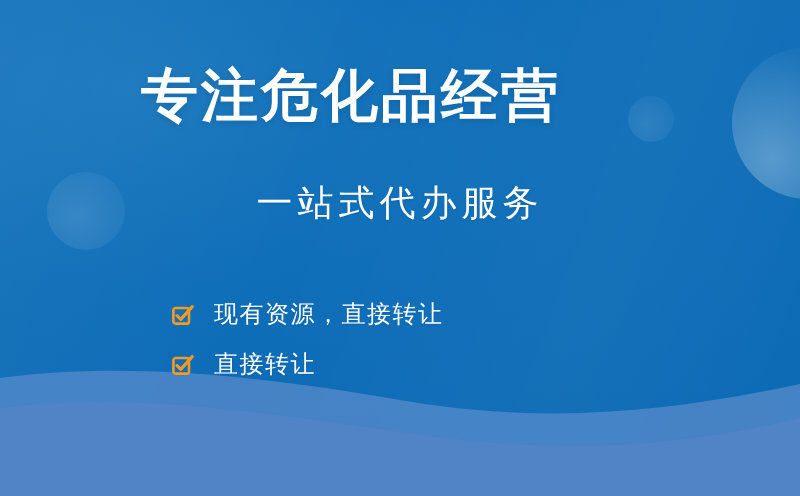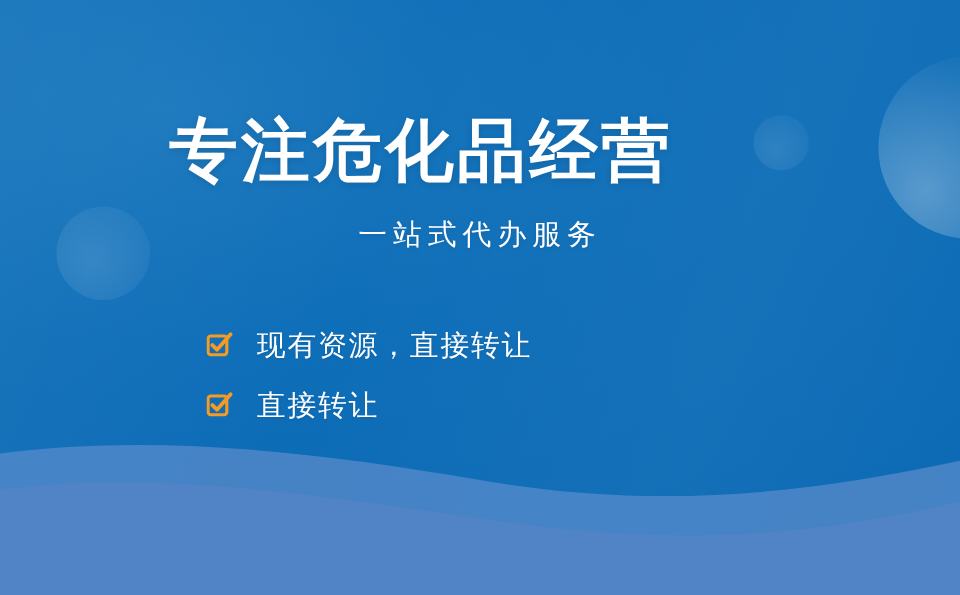--- a/index.html
+++ b/index.html
@@ -68,56 +68,56 @@
     height: 140px;
   }
 
   
   .content {
     position: absolute;
     inset: 0;
   }
   .headline {
     position: absolute;
-    top: 96px;
+    top: 65px;
     left: 0;
     width: 702px;
     text-align: center;
     color: #ffffff;
     font-size: 57px;
     line-height: 1.06;
     font-weight: 700;
     letter-spacing: 3px;
     text-shadow: 0 2px 6px rgba(0,0,0,0.13);
     font-family: "DejaVu Sans", "Liberation Sans", sans-serif;
   }
   .subhead {
     position: absolute;
     top: 182px;
     left: 0;
     width: 800px;
     text-align: center;
     color: #ffffff;
-    font-size: 24px;
+    font-size: 36px;
     line-height: 1.15;
     font-weight: 400;
     letter-spacing: 5px;
     text-shadow: 0 1px 3px rgba(0,0,0,0.10);
     font-family: "DejaVu Sans", "Liberation Sans", sans-serif;
   }
 
   .bullets {
     position: absolute;
     left: 172px;
     top: 276px;
     width: 520px;
   }
   .bullet-row {
     display: flex;
-    align-items: flex-start;
+    align-items: flex-end;
     height: 50px;
   }
   .check-icon {
     width: 22px;
     height: 22px;
     flex: 0 0 22px;
     position: relative;
     display: block;
   }
   .bullet-label {

